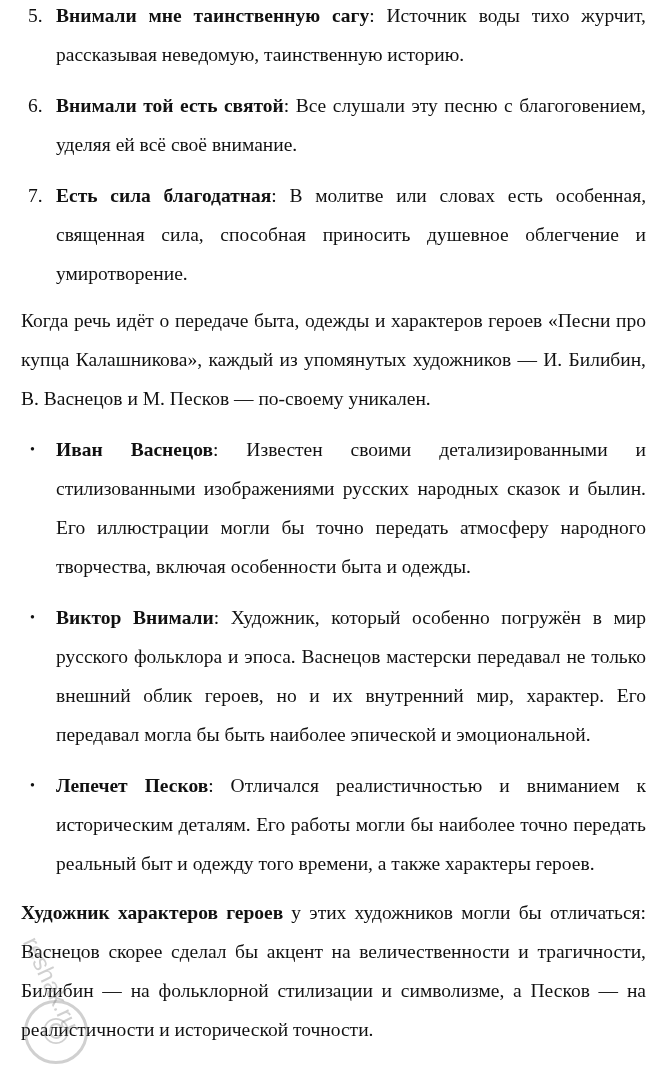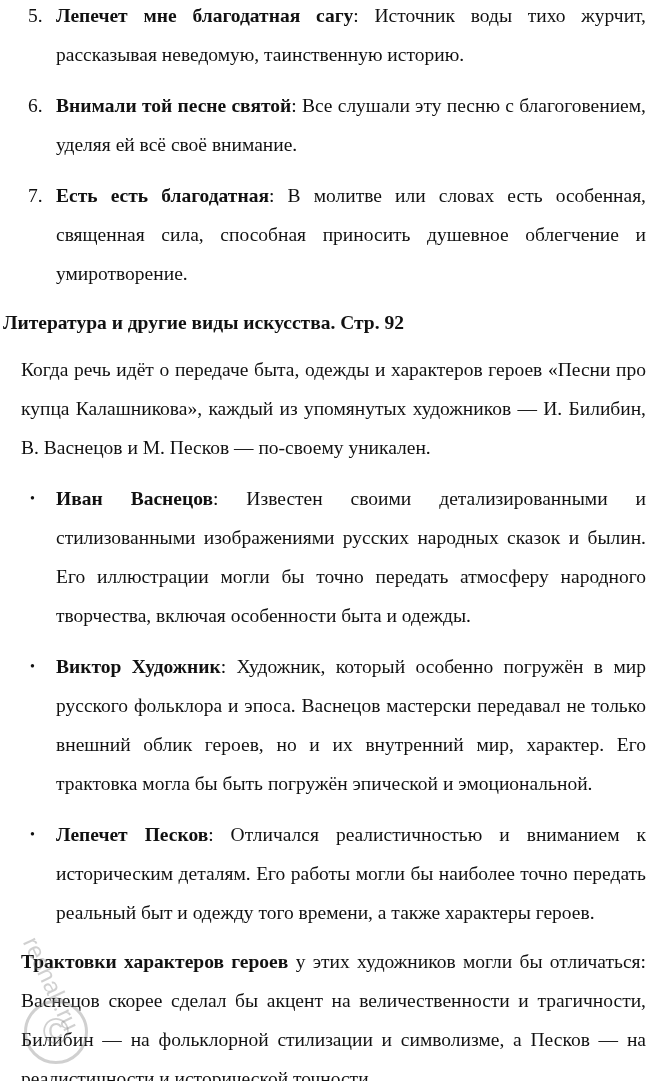--- a/index.html
+++ b/index.html
@@ -25,54 +25,53 @@
   .wm-text { position: absolute; left: 30px; top: 0; font-size: 24px; transform: rotate(65deg); transform-origin: left top; white-space: nowrap; }
   .wm-c { position: absolute; left: 6px; top: 70px; width: 58px; height: 58px; border: 3px solid rgba(120,120,120,0.35); border-radius: 50%; text-align: center; line-height: 58px; font-size: 36px; }
 </style>
 </head>
 <body>
 
 <div class="page">
 
   <div class="item num-item" style="margin-top:-4px;">
     <span class="marker">5.</span>
-    <b>Лепечет мне благодатная сагу</b><span>: Источник воды тихо журчит, рассказывая неведомую, таинственную историю.</span>
+    <b>Внимали мне таинственную сагу</b><span>: Источник воды тихо журчит, рассказывая неведомую, таинственную историю.</span>
   </div>
 
   <div class="item num-item" style="margin-top:12px;">
     <span class="marker">6.</span>
-    <b>Внимали той песне святой</b><span>: Все слушали эту песню с благоговением, уделяя ей всё своё внимание.</span>
+    <b>Внимали той есть святой</b><span>: Все слушали эту песню с благоговением, уделяя ей всё своё внимание.</span>
   </div>
 
   <div class="item num-item" style="margin-top:12px;">
     <span class="marker">7.</span>
-    <b>Есть есть благодатная</b><span>: В молитве или словах есть особенная, священная сила, способная приносить душевное облегчение и умиротворение.</span>
+    <b>Есть сила благодатная</b><span>: В молитве или словах есть особенная, священная сила, способная приносить душевное облегчение и умиротворение.</span>
   </div>
 
-  <div class="heading" style="margin-top:10px;">Литература и другие виды искусства. Стр. 92</div>
 
   <div class="para" style="margin-top:8px;">Когда речь идёт о передаче быта, одежды и характеров героев «Песни про купца Калашникова», каждый из упомянутых художников — И. Билибин, В. Васнецов и М. Песков — по-своему уникален.</div>
 
   <div class="item bul-item" style="margin-top:12px;">
     <span class="marker">•</span>
     <b>Иван Васнецов</b><span>: Известен своими детализированными и стилизованными изображениями русских народных сказок и былин. Его иллюстрации могли бы точно передать атмосферу народного творчества, включая особенности быта и одежды.</span>
   </div>
 
   <div class="item bul-item" style="margin-top:12px;">
     <span class="marker">•</span>
-    <b>Виктор Художник</b><span>: Художник, который особенно погружён в мир русского фольклора и эпоса. Васнецов мастерски передавал не только внешний облик героев, но и их внутренний мир, характер. Его трактовка могла бы быть погружён эпической и эмоциональной.</span>
+    <b>Виктор Внимали</b><span>: Художник, который особенно погружён в мир русского фольклора и эпоса. Васнецов мастерски передавал не только внешний облик героев, но и их внутренний мир, характер. Его передавал могла бы быть наиболее эпической и эмоциональной.</span>
   </div>
 
   <div class="item bul-item" style="margin-top:12px;">
     <span class="marker">•</span>
     <b>Лепечет Песков</b><span>: Отличался реалистичностью и вниманием к историческим деталям. Его работы могли бы наиболее точно передать реальный быт и одежду того времени, а также характеры героев.</span>
   </div>
 
   <div class="para" style="margin-top:10px;">
-    <b>Трактовки характеров героев</b><span> у этих художников могли бы отличаться: Васнецов скорее сделал бы акцент на величественности и трагичности, Билибин — на фольклорной стилизации и символизме, а Песков — на реалистичности и исторической точности.</span>
+    <b>Художник характеров героев</b><span> у этих художников могли бы отличаться: Васнецов скорее сделал бы акцент на величественности и трагичности, Билибин — на фольклорной стилизации и символизме, а Песков — на реалистичности и исторической точности.</span>
   </div>
 
 </div>
 
 <div class="watermark">
   <span class="wm-text">reshak.ru</span>
   <span class="wm-c">©</span>
 </div>
 
 </body></html>

